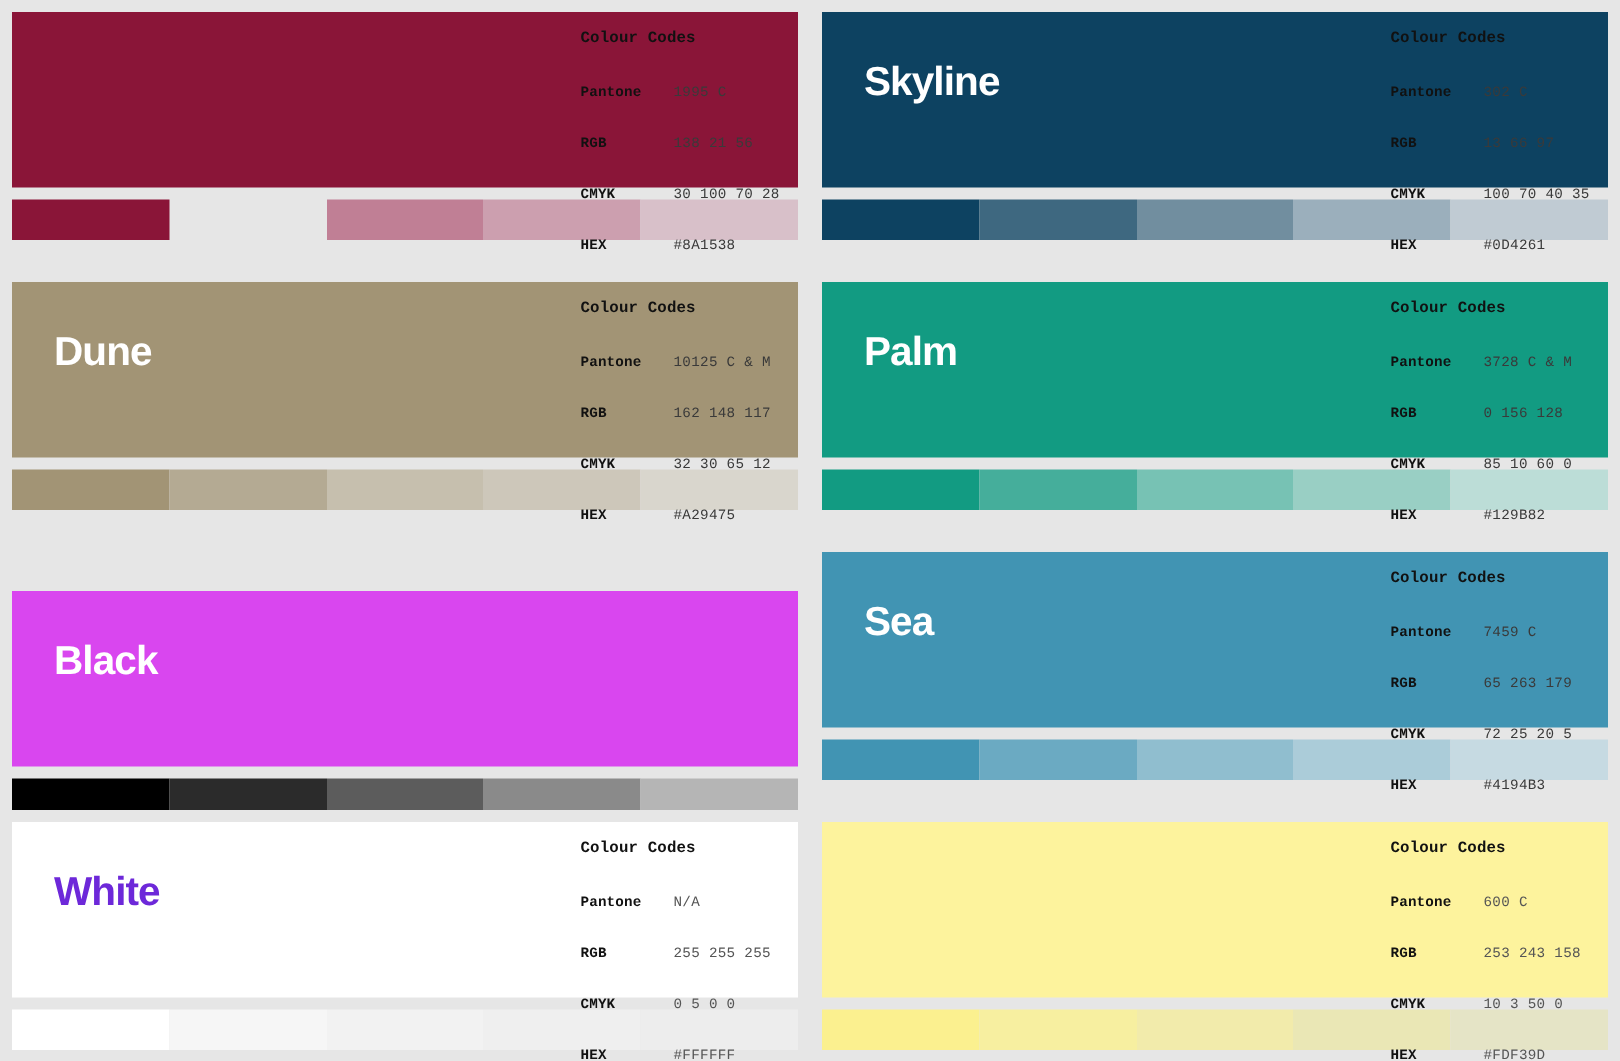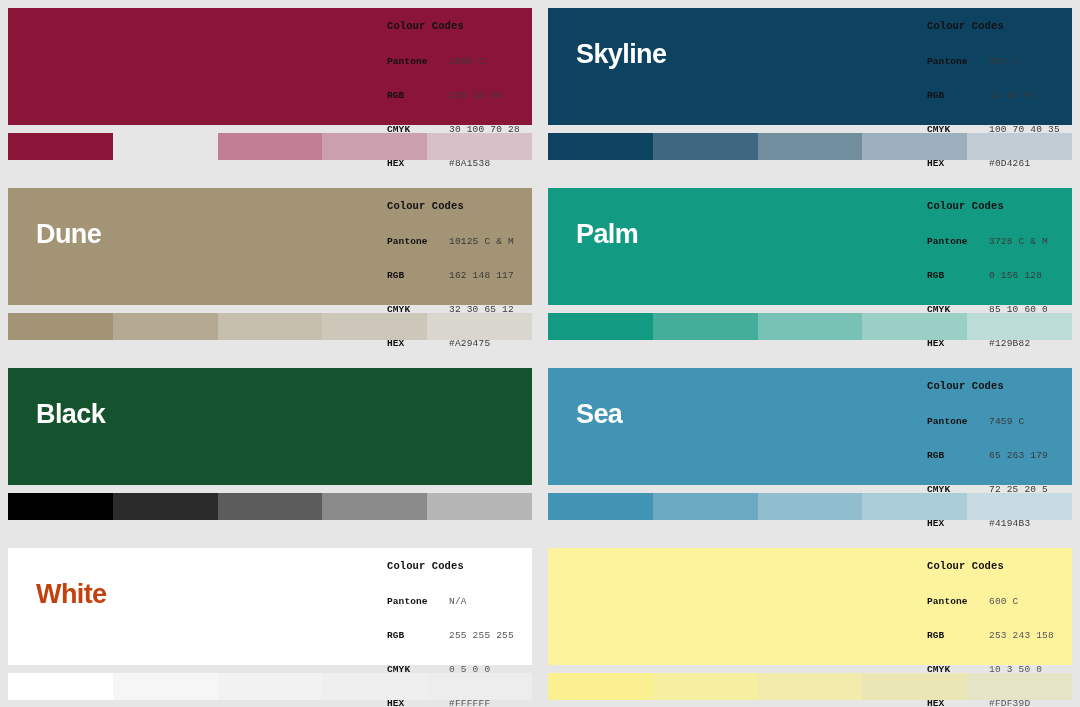--- a/index.html
+++ b/index.html
@@ -87,40 +87,40 @@
     flex: 1 1 20%;
     height: 100%;
   }
 
   
   .tone-light .card-title { color: #ffffff; }
   .tone-light .codes-heading { color: #111111; }
   .tone-light .code-key { color: #111111; }
   .tone-light .code-val { color: #3a3a3a; }
 
-  .tone-dark .card-title { color: #c2410c; }
+  .tone-dark .card-title { color: #6d28d9; }
   .tone-dark .codes-heading { color: #111111; }
   .tone-dark .code-key { color: #111111; }
   .tone-dark .code-val { color: #555555; }
 </style>
 </head>
 <body>
 
 <div id="palette-grid">
     <div class="swatch-card tone-light">
       <div class="card-main" style="background: rgb(138, 21, 56);">
         <div class="codes-panel">
           <div class="codes-heading">Colour Codes</div>
           <div class="code-row">
             <div class="code-key">Pantone</div>
             <div class="code-val">1995 C</div>
           </div>
           <div class="code-row">
             <div class="code-key">RGB</div>
-            <div class="code-val">138 18 56</div>
+            <div class="code-val">138 21 56</div>
           </div>
           <div class="code-row">
             <div class="code-key">CMYK</div>
             <div class="code-val">30 100 70 28</div>
           </div>
           <div class="code-row">
             <div class="code-key">HEX</div>
             <div class="code-val">#8A1538</div>
           </div>
         </div>
@@ -220,21 +220,21 @@
       </div>
       <div class="tints-strip">
         <div class="tint" style="background: rgb(18, 155, 130);"></div>
         <div class="tint" style="background: rgb(69, 174, 155);"></div>
         <div class="tint" style="background: rgb(119, 194, 180);"></div>
         <div class="tint" style="background: rgb(153, 207, 196);"></div>
         <div class="tint" style="background: rgb(188, 221, 215);"></div>
       </div>
     </div>
     <div class="swatch-card tone-light">
-      <div class="card-main" style="background: #14532d;">
+      <div class="card-main" style="background: #d946ef; margin-top: 26px;">
         <div class="card-title">Black</div>
       </div>
       <div class="tints-strip">
         <div class="tint" style="background: rgb(0, 0, 0);"></div>
         <div class="tint" style="background: rgb(43, 43, 43);"></div>
         <div class="tint" style="background: rgb(92, 92, 92);"></div>
         <div class="tint" style="background: rgb(138, 138, 138);"></div>
         <div class="tint" style="background: rgb(181, 181, 181);"></div>
       </div>
     </div>

